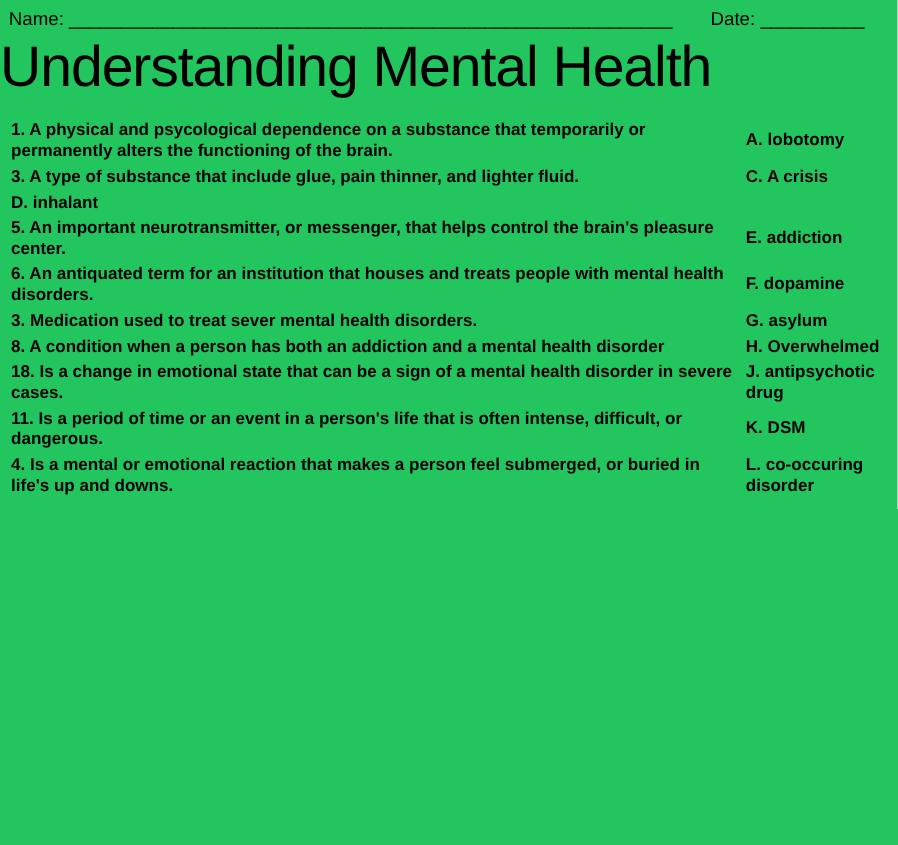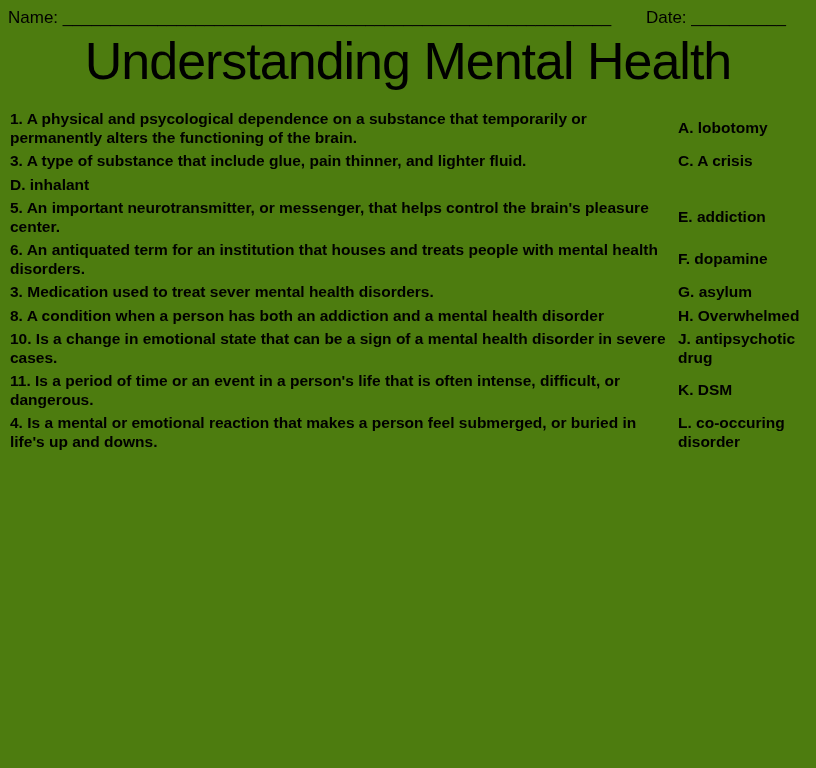--- a/index.html
+++ b/index.html
@@ -6,39 +6,38 @@
     margin: 0;
     padding: 0;
     background: #ffffff;
     color: #000000;
     font-family: "Liberation Sans", "DejaVu Sans", sans-serif;
   }
   .page {
     position: relative;
     width: 816px;
     height: 768px;
-    background: #4d7c0f;
+    background: #22c55e;
     overflow: hidden;
     box-sizing: border-box;
   }
   .header {
     padding: 8px 10px 0 8px;
     font-size: 17px;
     line-height: 20px;
     white-space: nowrap;
   }
   .header .label { letter-spacing: 0; }
   .fill-line {
     letter-spacing: 0;
     color: #000000;
   }
   .date-label { margin-left: 30px; }
   .title {
     margin: 4px 0 0 0;
-    text-align: center;
     font-size: 52px;
     line-height: 58px;
     font-weight: 400;
     letter-spacing: -1px;
     white-space: nowrap;
   }
   .rows {
     margin: 20px 8px 12px 10px;
     font-weight: bold;
   }
@@ -106,21 +105,21 @@
       <div class="a">G. asylum</div>
     </div>
 
     <div class="row">
       <div class="q">8. A condition when a person has both an addiction and a mental health disorder</div>
       <div class="a">H. Overwhelmed</div>
     </div>
 
 
     <div class="row">
-      <div class="q">10. Is a change in emotional state that can be a sign of a mental health disorder in severe cases.</div>
+      <div class="q">18. Is a change in emotional state that can be a sign of a mental health disorder in severe cases.</div>
       <div class="a">J. antipsychotic drug</div>
     </div>
 
     <div class="row">
       <div class="q">11. Is a period of time or an event in a person's life that is often intense, difficult, or dangerous.</div>
       <div class="a">K. DSM</div>
     </div>
 
     <div class="row">
       <div class="q">4. Is a mental or emotional reaction that makes a person feel submerged, or buried in life's up and downs.</div>

